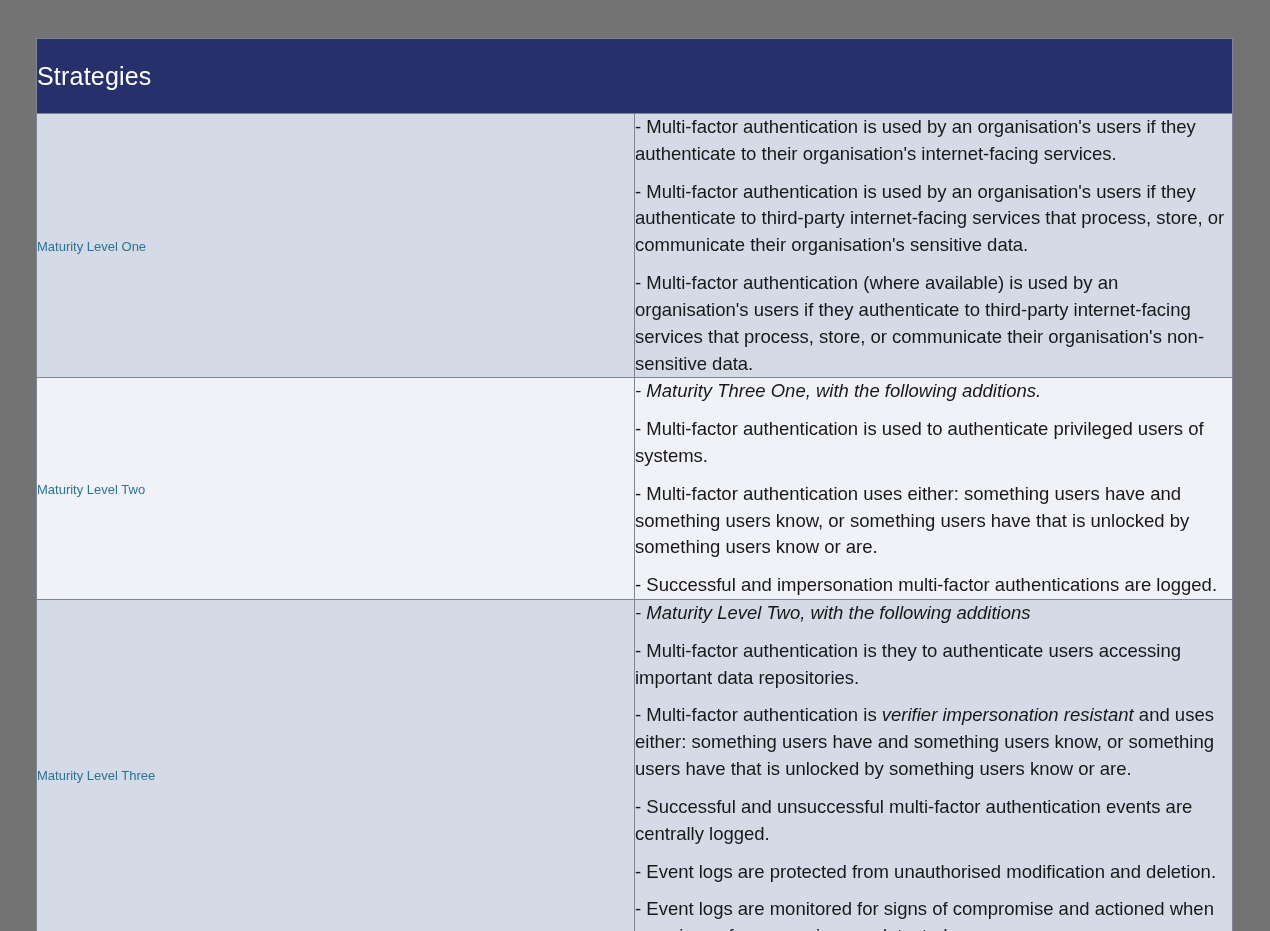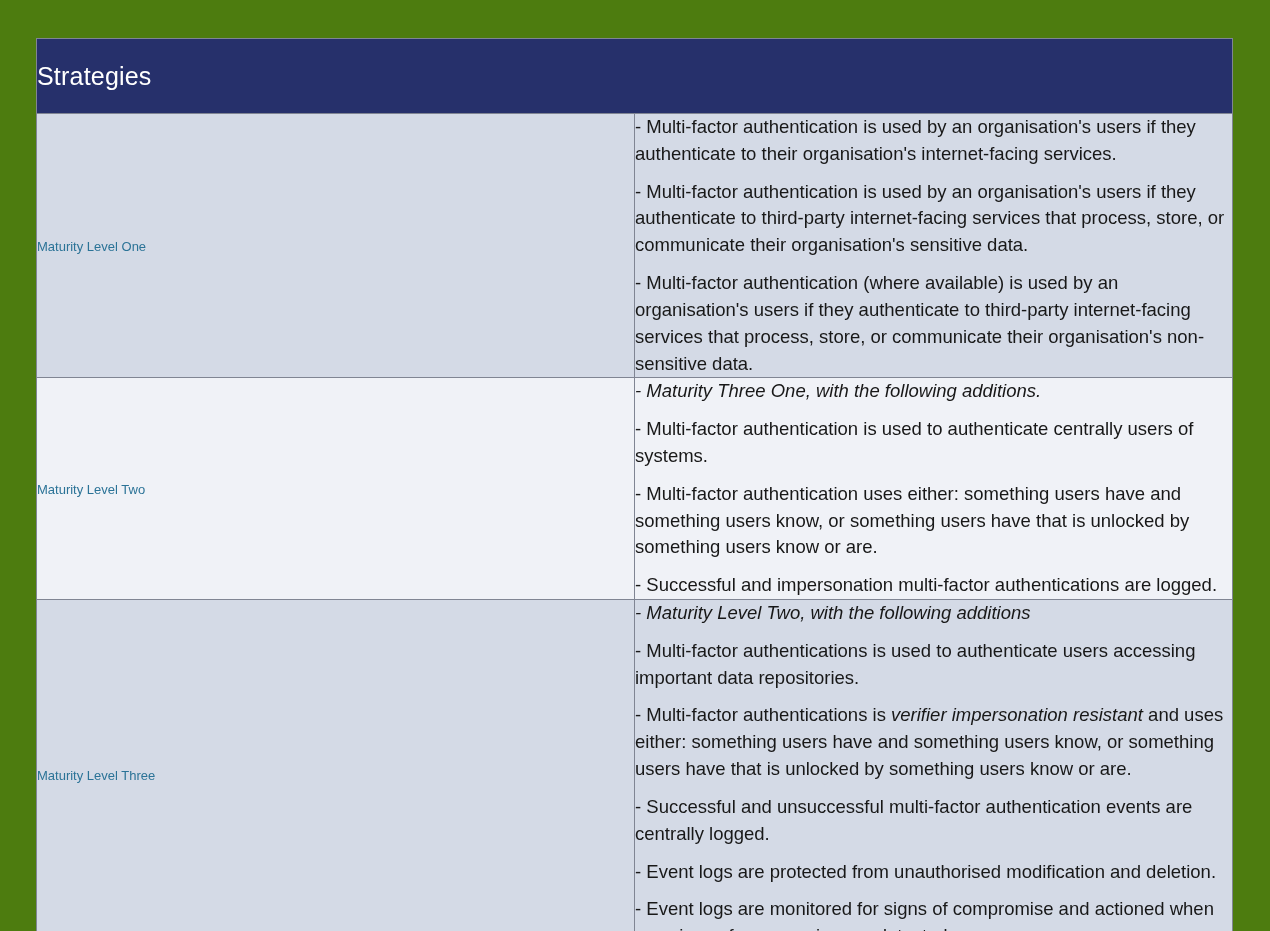--- a/index.html
+++ b/index.html
@@ -11,21 +11,21 @@
     width: 1270px;
     height: 931px;
     font-family: "Liberation Sans", sans-serif;
     -webkit-font-smoothing: antialiased;
   }
 
   .page {
     position: relative;
     width: 1270px;
     height: 931px;
-    background: #4d7c0f;
+    background: #737373;
     overflow: hidden;
   }
 
   .strategy-table {
     position: absolute;
     left: 36px;
     top: 38px;
     width: 1197px;
     border-collapse: collapse;
     table-layout: fixed;
@@ -109,31 +109,31 @@
           <td class="body-cell col-body tint-dark">
             <p class="bullet">- Multi-factor authentication is used by an organisation's users if they authenticate to their organisation's internet-facing services.</p>
             <p class="bullet">- Multi-factor authentication is used by an organisation's users if they authenticate to third-party internet-facing services that process, store, or communicate their organisation's sensitive data.</p>
             <p class="bullet">- Multi-factor authentication (where available) is used by an organisation's users if they authenticate to third-party internet-facing services that process, store, or communicate their organisation's non-sensitive data.</p>
           </td>
         </tr>
         <tr>
           <td class="label-cell col-label tint-light"><span class="label-text">Maturity Level Two</span></td>
           <td class="body-cell col-body tint-light">
             <p class="bullet italic">- Maturity Three One, with the following additions.</p>
-            <p class="bullet">- Multi-factor authentication is used to authenticate centrally users of systems.</p>
+            <p class="bullet">- Multi-factor authentication is used to authenticate privileged users of systems.</p>
             <p class="bullet">- Multi-factor authentication uses either: something users have and something users know, or something users have that is unlocked by something users know or are.</p>
             <p class="bullet">- Successful and impersonation multi-factor authentications are logged.</p>
           </td>
         </tr>
         <tr>
           <td class="label-cell col-label tint-dark"><span class="label-text">Maturity Level Three</span></td>
           <td class="body-cell col-body tint-dark">
             <p class="bullet italic">- Maturity Level Two, with the following additions</p>
-            <p class="bullet">- Multi-factor authentications is used to authenticate users accessing important data repositories.</p>
-            <p class="bullet"><span>- Multi-factor authentications is </span><em>verifier impersonation resistant</em><span> and uses either: something users have and something users know, or something users have that is unlocked by something users know or are.</span></p>
+            <p class="bullet">- Multi-factor authentication is they to authenticate users accessing important data repositories.</p>
+            <p class="bullet"><span>- Multi-factor authentication is </span><em>verifier impersonation resistant</em><span> and uses either: something users have and something users know, or something users have that is unlocked by something users know or are.</span></p>
             <p class="bullet">- Successful and unsuccessful multi-factor authentication events are centrally logged.</p>
             <p class="bullet">- Event logs are protected from unauthorised modification and deletion.</p>
             <p class="bullet">- Event logs are monitored for signs of compromise and actioned when any signs of compromise are detected.</p>
           </td>
         </tr>
       </tbody>
   </table>
 </div>
 
 </body></html>

